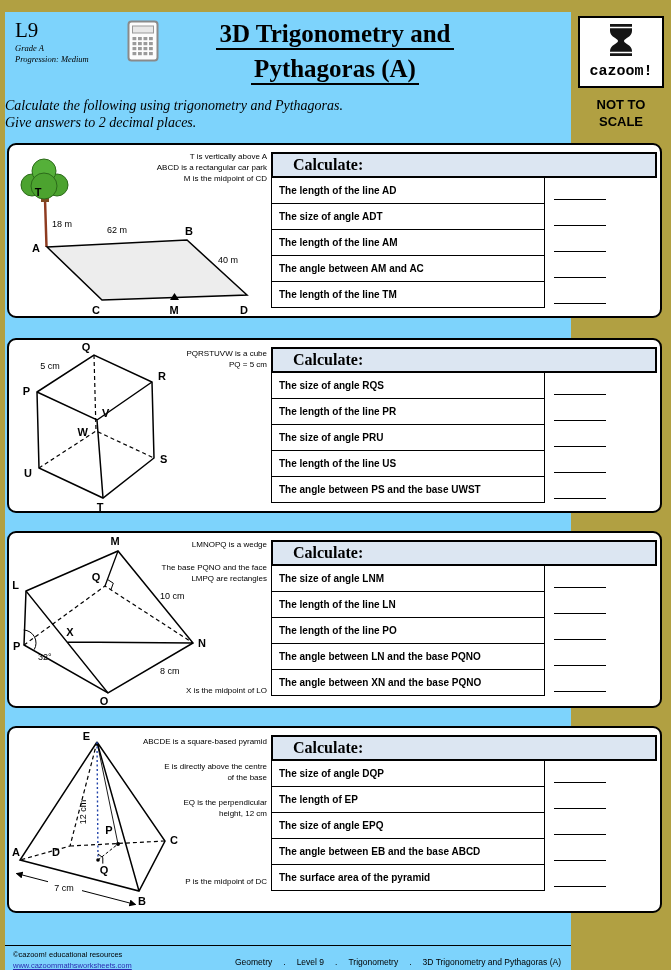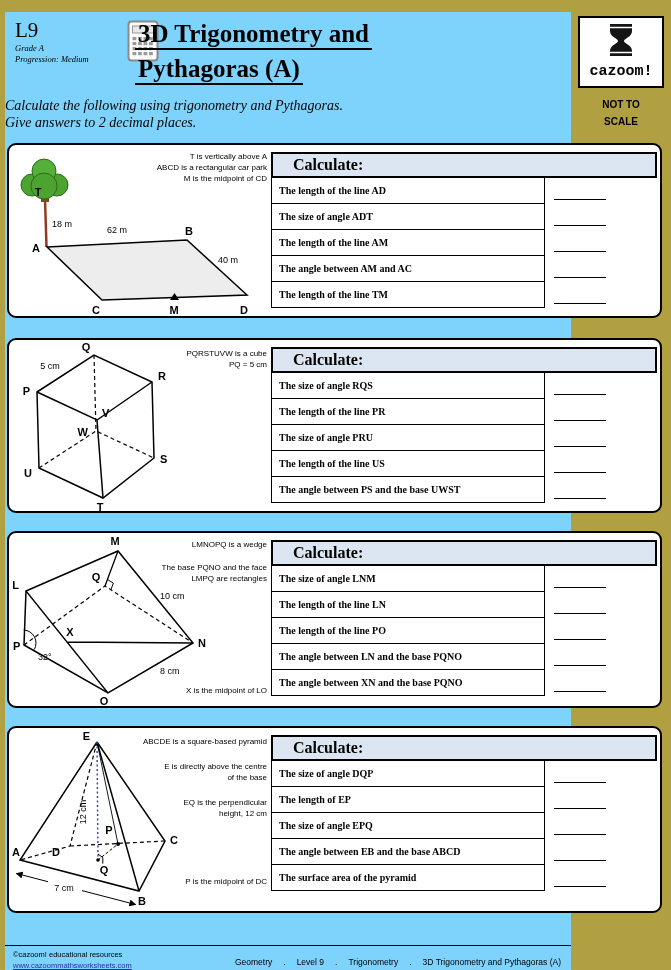--- a/index.html
+++ b/index.html
@@ -5,43 +5,43 @@
   html,body{margin:0;padding:0;}
   body{width:671px;height:970px;background:#b1a042;position:relative;overflow:hidden;
        font-family:"Liberation Sans",sans-serif;color:#000;}
   .page{position:absolute;left:5px;top:12px;width:566px;height:962px;background:#7dd3fc;}
 
   
   .level-block{position:absolute;left:10px;top:6px;width:110px;}
   .level{font-family:"Liberation Serif",serif;font-size:21px;}
   .grade,.progression{font-family:"Liberation Serif",serif;font-style:italic;font-size:8.5px;line-height:11px;}
   .calc-icon{position:absolute;left:122px;top:8px;}
-  .title-block{position:absolute;left:130px;top:8px;width:400px;}
+  .title-block{position:absolute;left:130px;top:8px;width:400px;text-align:center;}
   .title-line{display:block;margin-bottom:5px;}
   .title-line span{display:inline-block;font-family:"Liberation Serif",serif;font-weight:bold;
        font-size:25px;line-height:27px;border-bottom:2.5px solid #000;padding:0 3px 1px;}
   .logo-box{position:absolute;left:573px;top:4px;width:86px;height:72px;border:2.5px solid #000;
        box-sizing:border-box;text-align:center;background:#fff;}
   .brand{font-family:Liberation Mono, monospace;font-weight:bold;font-size:15px;margin-top:0;}
   .nts{position:absolute;left:573px;top:84px;width:86px;text-align:center;
-       font-weight:bold;font-size:10px;line-height:17px;}
+       font-weight:bold;font-size:13px;line-height:17px;}
   .instructions{position:absolute;left:0;top:86px;width:660px;text-align:left;
        font-family:"Liberation Serif",serif;font-style:italic;font-size:14px;line-height:16.5px;}
 
   
   .qbox{position:absolute;left:2px;width:655px;border:2px solid #000;border-radius:9px;
        background:#fff;box-sizing:border-box;}
   .diagram{position:absolute;left:3px;top:2px;}
   .note{position:absolute;left:40px;width:218px;text-align:right;
        font-weight:normal;font-size:8px;line-height:11px;}
   .calc{position:absolute;left:262px;top:7px;width:386px;}
   .calc-header{box-sizing:border-box;height:26px;line-height:22px;background:#dce6f2;
        border:2px solid #000;font-family:"Liberation Serif",serif;font-weight:bold;
        font-size:16px;padding-left:20px;}
-  .qrow{display:flex;margin-top:-1.5px;font-family:Liberation Serif, serif;}
+  .qrow{display:flex;margin-top:-1.5px;}
   .qcell{box-sizing:border-box;width:274px;height:27.5px;border:1.5px solid #000;background:#fff;
        display:flex;align-items:center;padding:0 7px;font-weight:bold;font-size:10px;}
   .answer-line{width:52px;margin-left:9px;align-self:flex-end;margin-bottom:4px;
        border-bottom:1.6px solid #000;height:0;}
 
   
   svg text{font-family:"Liberation Sans",sans-serif;fill:#000;}
   .vtx{font-weight:bold;font-size:11px;}
   .meas{font-size:9px;}
 

